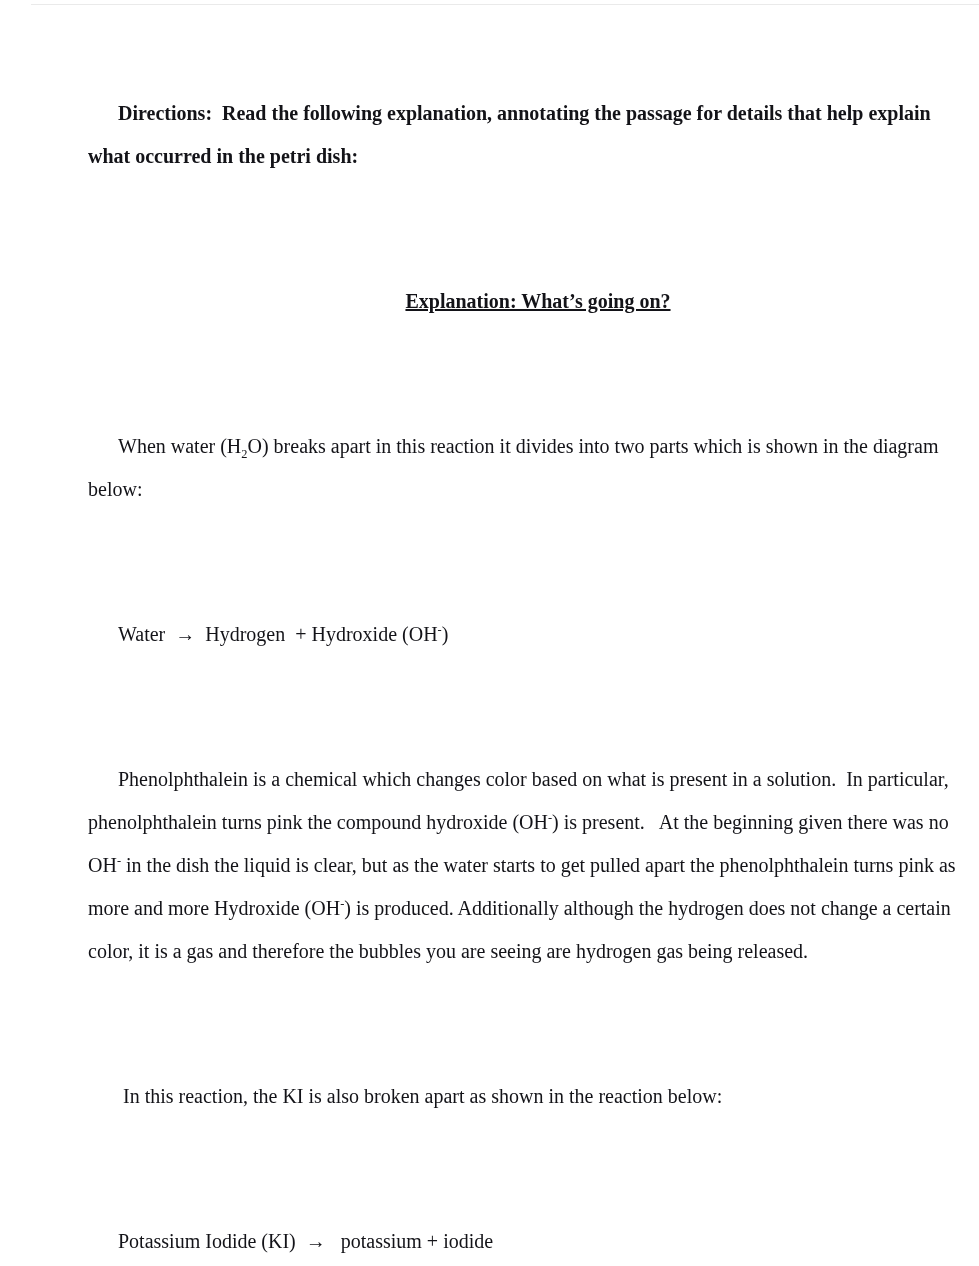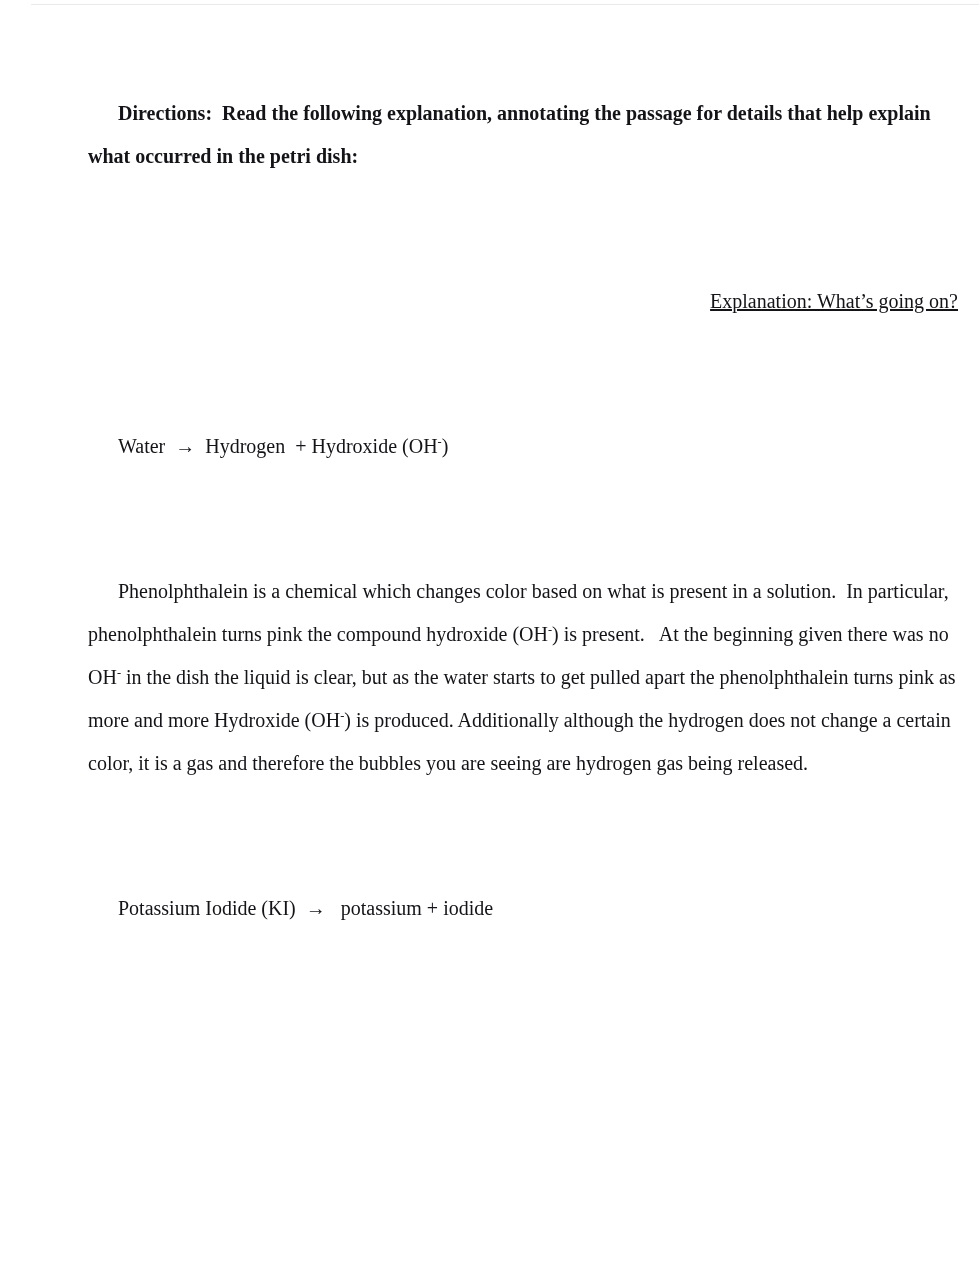--- a/index.html
+++ b/index.html
@@ -32,22 +32,22 @@
   }
 
   p {
     margin: 0 0 16px 0;
     white-space: pre-wrap;
   }
 
   .bold { font-weight: bold; }
 
   .heading {
-    text-align: right;
-    font-weight: normal;
+    text-align: center;
+    font-weight: bold;
   }
   .heading .underlined { text-decoration: underline; }
 
   .center { }
 
   sup {
     font-size: 0.62em;
     line-height: 0;
     vertical-align: super;
   }
@@ -67,28 +67,34 @@
   <div class="content">
 
     <p class="bold">
       <span>Directions:  Read the following explanation, annotating the passage for details that help explain what occurred in the petri dish:</span>
     </p>
 
     <p class="heading">
       <span class="underlined">Explanation: What’s going on?</span>
     </p>
 
+    <p>
+      <span>When water (H</span><sub>2</sub><span>O) breaks apart in this reaction it divides into two parts which is shown in the diagram below:</span>
+    </p>
 
     <p class="center">
       <span>Water  →  Hydrogen  + Hydroxide (OH</span><sup>-</sup><span>)</span>
     </p>
 
     <p>
       <span>Phenolphthalein is a chemical which changes color based on what is present in a solution.  In particular, phenolphthalein turns pink the compound hydroxide (OH</span><sup>-</sup><span>) is present.   At the beginning given there was no OH</span><sup>-</sup><span> in the dish the liquid is clear, but as the water starts to get pulled apart the phenolphthalein turns pink as more and more Hydroxide (OH</span><sup>-</sup><span>) is produced. Additionally although the hydrogen does not change a certain color, it is a gas and therefore the bubbles you are seeing are hydrogen gas being released.</span>
     </p>
 
+    <p>
+      <span> In this reaction, the KI is also broken apart as shown in the reaction below:</span>
+    </p>
 
     <p class="center">
       <span>Potassium Iodide (KI)  →   potassium + iodide</span>
     </p>
 
   </div>
 </div>
 
 </body></html>

